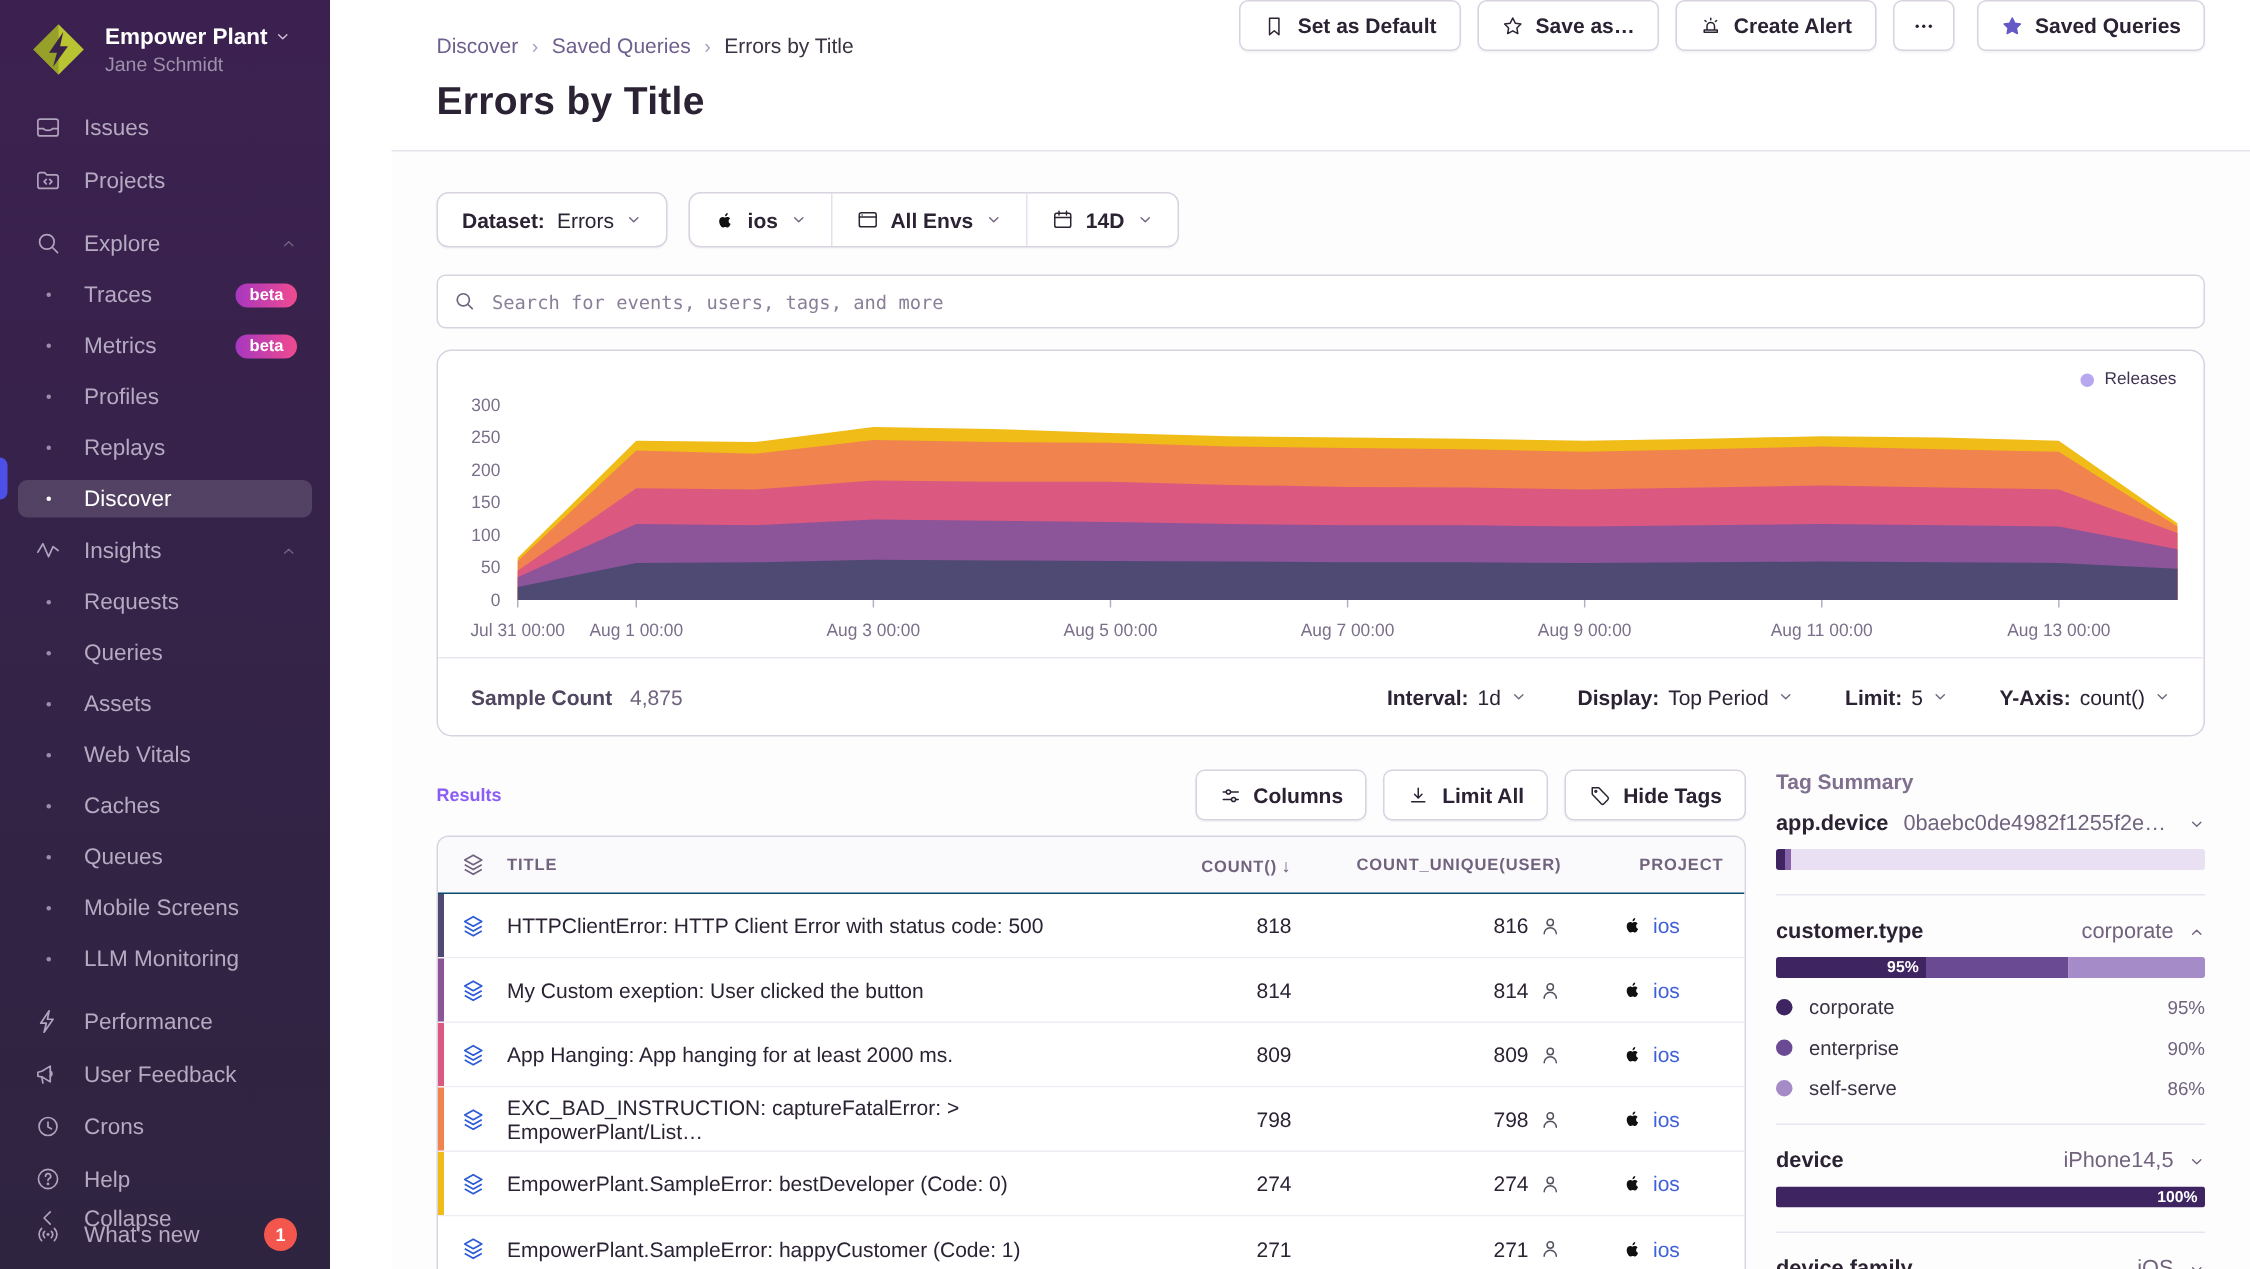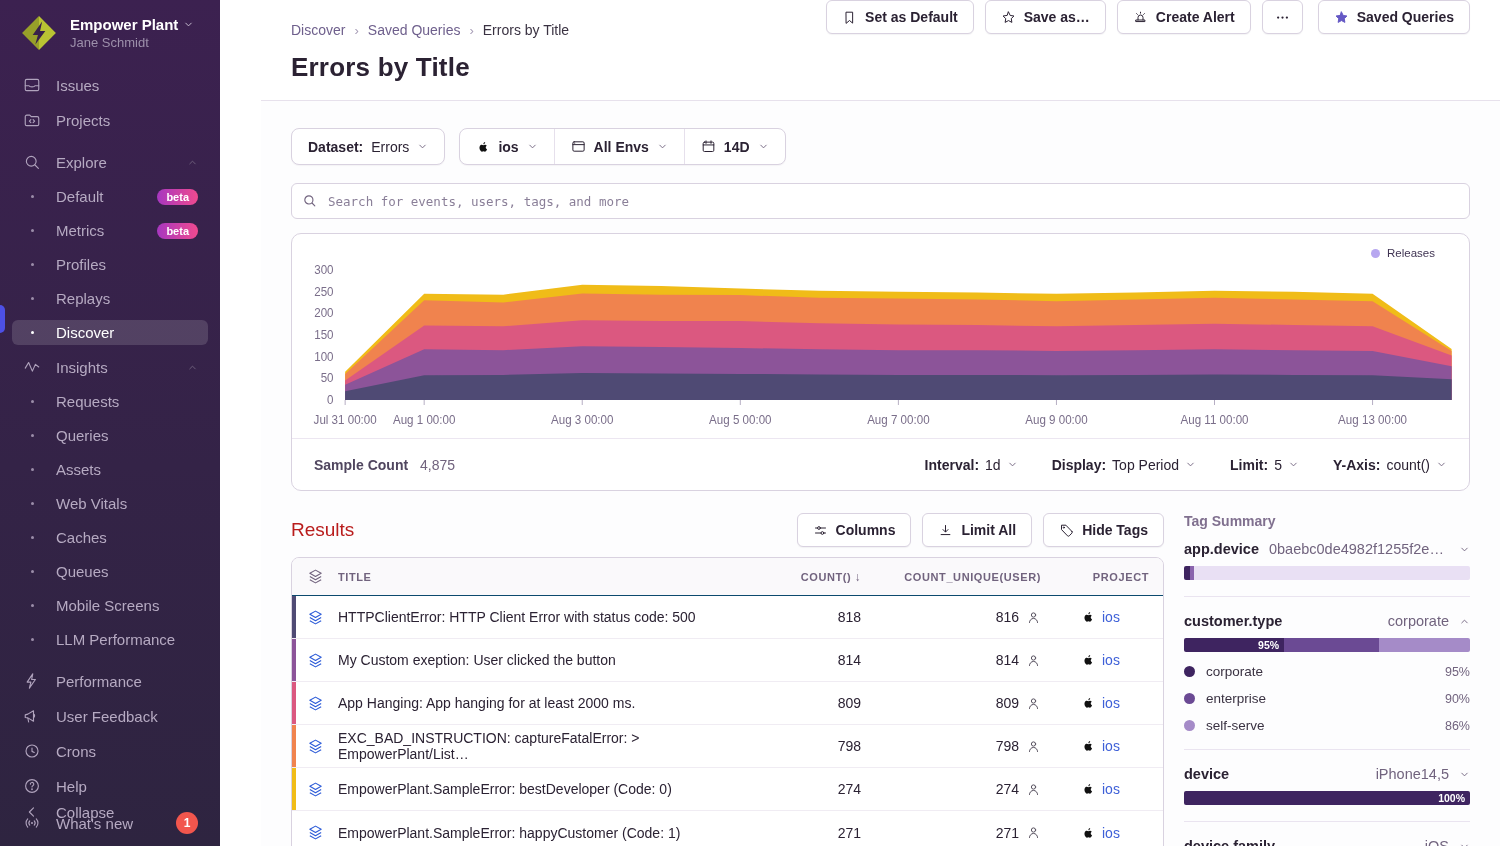--- a/index.html
+++ b/index.html
@@ -73,39 +73,39 @@
   .search-input { width:100%; height:36px; border:1px solid #d9d2e0; border-radius:6px;
     padding:0 12px 0 36px; font-family:"DejaVu Sans Mono", monospace; font-size:12.5px;
     color:#2b2233; background:#fff; outline:none; }
   .search-input::placeholder { color:#8a7f98; }
   .search-ic { position:absolute; left:11px; top:10px; width:15px; height:15px;
     stroke:#71637e; fill:none; stroke-width:1.8; stroke-linecap:round; }
 
   
   .chart-card { position:relative; margin-top:14px; background:#fff;
     border:1px solid #d9d2e0; border-radius:10px; }
-  .legend { position:absolute; top:13px; right:34px; display:flex; align-items:center; gap:7px;
+  .legend { position:absolute; top:13px; right:18px; display:flex; align-items:center; gap:7px;
     font-size:11.5px; color:#3f3352; }
   .legend-dot { width:9px; height:9px; border-radius:50%; }
   #stacked-chart { display:block; width:100%; height:198px; margin-top:6px; }
   #stacked-chart text.axis { fill:#7a6e8a; font-size:12px; font-family:"Liberation Sans",sans-serif; }
   .chart-footer { display:flex; align-items:center; height:52px; padding:0 22px;
     border-top:1px solid #ece6f1; font-size:14px; }
   .sample { color:#5d5370; }
   .sample .lab { font-weight:700; color:#50465f; }
   .sample .val { margin-left:8px; color:#71637e; }
   .foot-controls { margin-left:auto; display:flex; gap:34px; align-items:center; }
   .drop { display:flex; align-items:center; gap:6px; cursor:pointer; }
   .drop .lab { font-weight:700; }
 
   
   .results-area { display:flex; margin-top:22px; align-items:flex-start; }
   .results-left { width:873px; flex:0 0 873px; }
   .results-head { display:flex; align-items:center; }
-  .results-title { font-size:19px; font-weight:400; color:#b91c1c; }
+  .results-title { font-size:12px; font-weight:700; color:#8b5cf6; }
   .results-head .btns { margin-left:auto; display:flex; gap:11px; }
 
   .table { margin-top:10px; border:1px solid #d9d2e0; border-radius:8px; background:#fff; overflow:hidden; }
   .trow { display:grid; grid-template-columns:46px 1fr 110px 180px 108px; align-items:center; position:relative; }
   .thead { background:#faf9fb; height:38px; font-size:11px; font-weight:700; letter-spacing:.6px;
     color:#71637e; border-bottom:1px solid #0c4a6e; }
   .tbody-row { height:43px; font-size:14px; border-bottom:1px solid #f0ecf3; background:#fff; }
   .tbody-row:last-child { border-bottom:none; }
   .cell-ic { display:flex; justify-content:center; }
   .cell-right { text-align:right; padding-right:14px; }
@@ -191,21 +191,21 @@
         <span>Explore</span>
         <span class="grow"></span>
         <svg class="chev chev-dim" viewBox="0 0 24 24">
             <path d="M6 15l6-6 6 6"></path>
           </svg>
       </div>
       <div class="nav-item">
         <span class="ic">
             <span class="dot"></span>
           </span>
-        <span>Default</span>
+        <span>Traces</span>
         <span class="grow"></span>
         <span class="badge-beta">beta</span>
       </div>
       <div class="nav-item">
         <span class="ic">
             <span class="dot"></span>
           </span>
         <span>Metrics</span>
         <span class="grow"></span>
         <span class="badge-beta">beta</span>
@@ -280,21 +280,21 @@
       <div class="nav-item">
         <span class="ic">
             <span class="dot"></span>
           </span>
         <span>Mobile Screens</span>
       </div>
       <div class="nav-item">
         <span class="ic">
             <span class="dot"></span>
           </span>
-        <span>LLM Performance</span>
+        <span>LLM Monitoring</span>
       </div>
 
       <div class="nav-item gap16">
         <span class="ic">
             <svg class="sic" viewBox="0 0 24 24">
               <path d="M13 2.5L5.5 13.5h5l-2 8 8-11.5h-5l1.5-7.5z"></path>
             </svg>
           </span>
         <span>Performance</span>
       </div>

